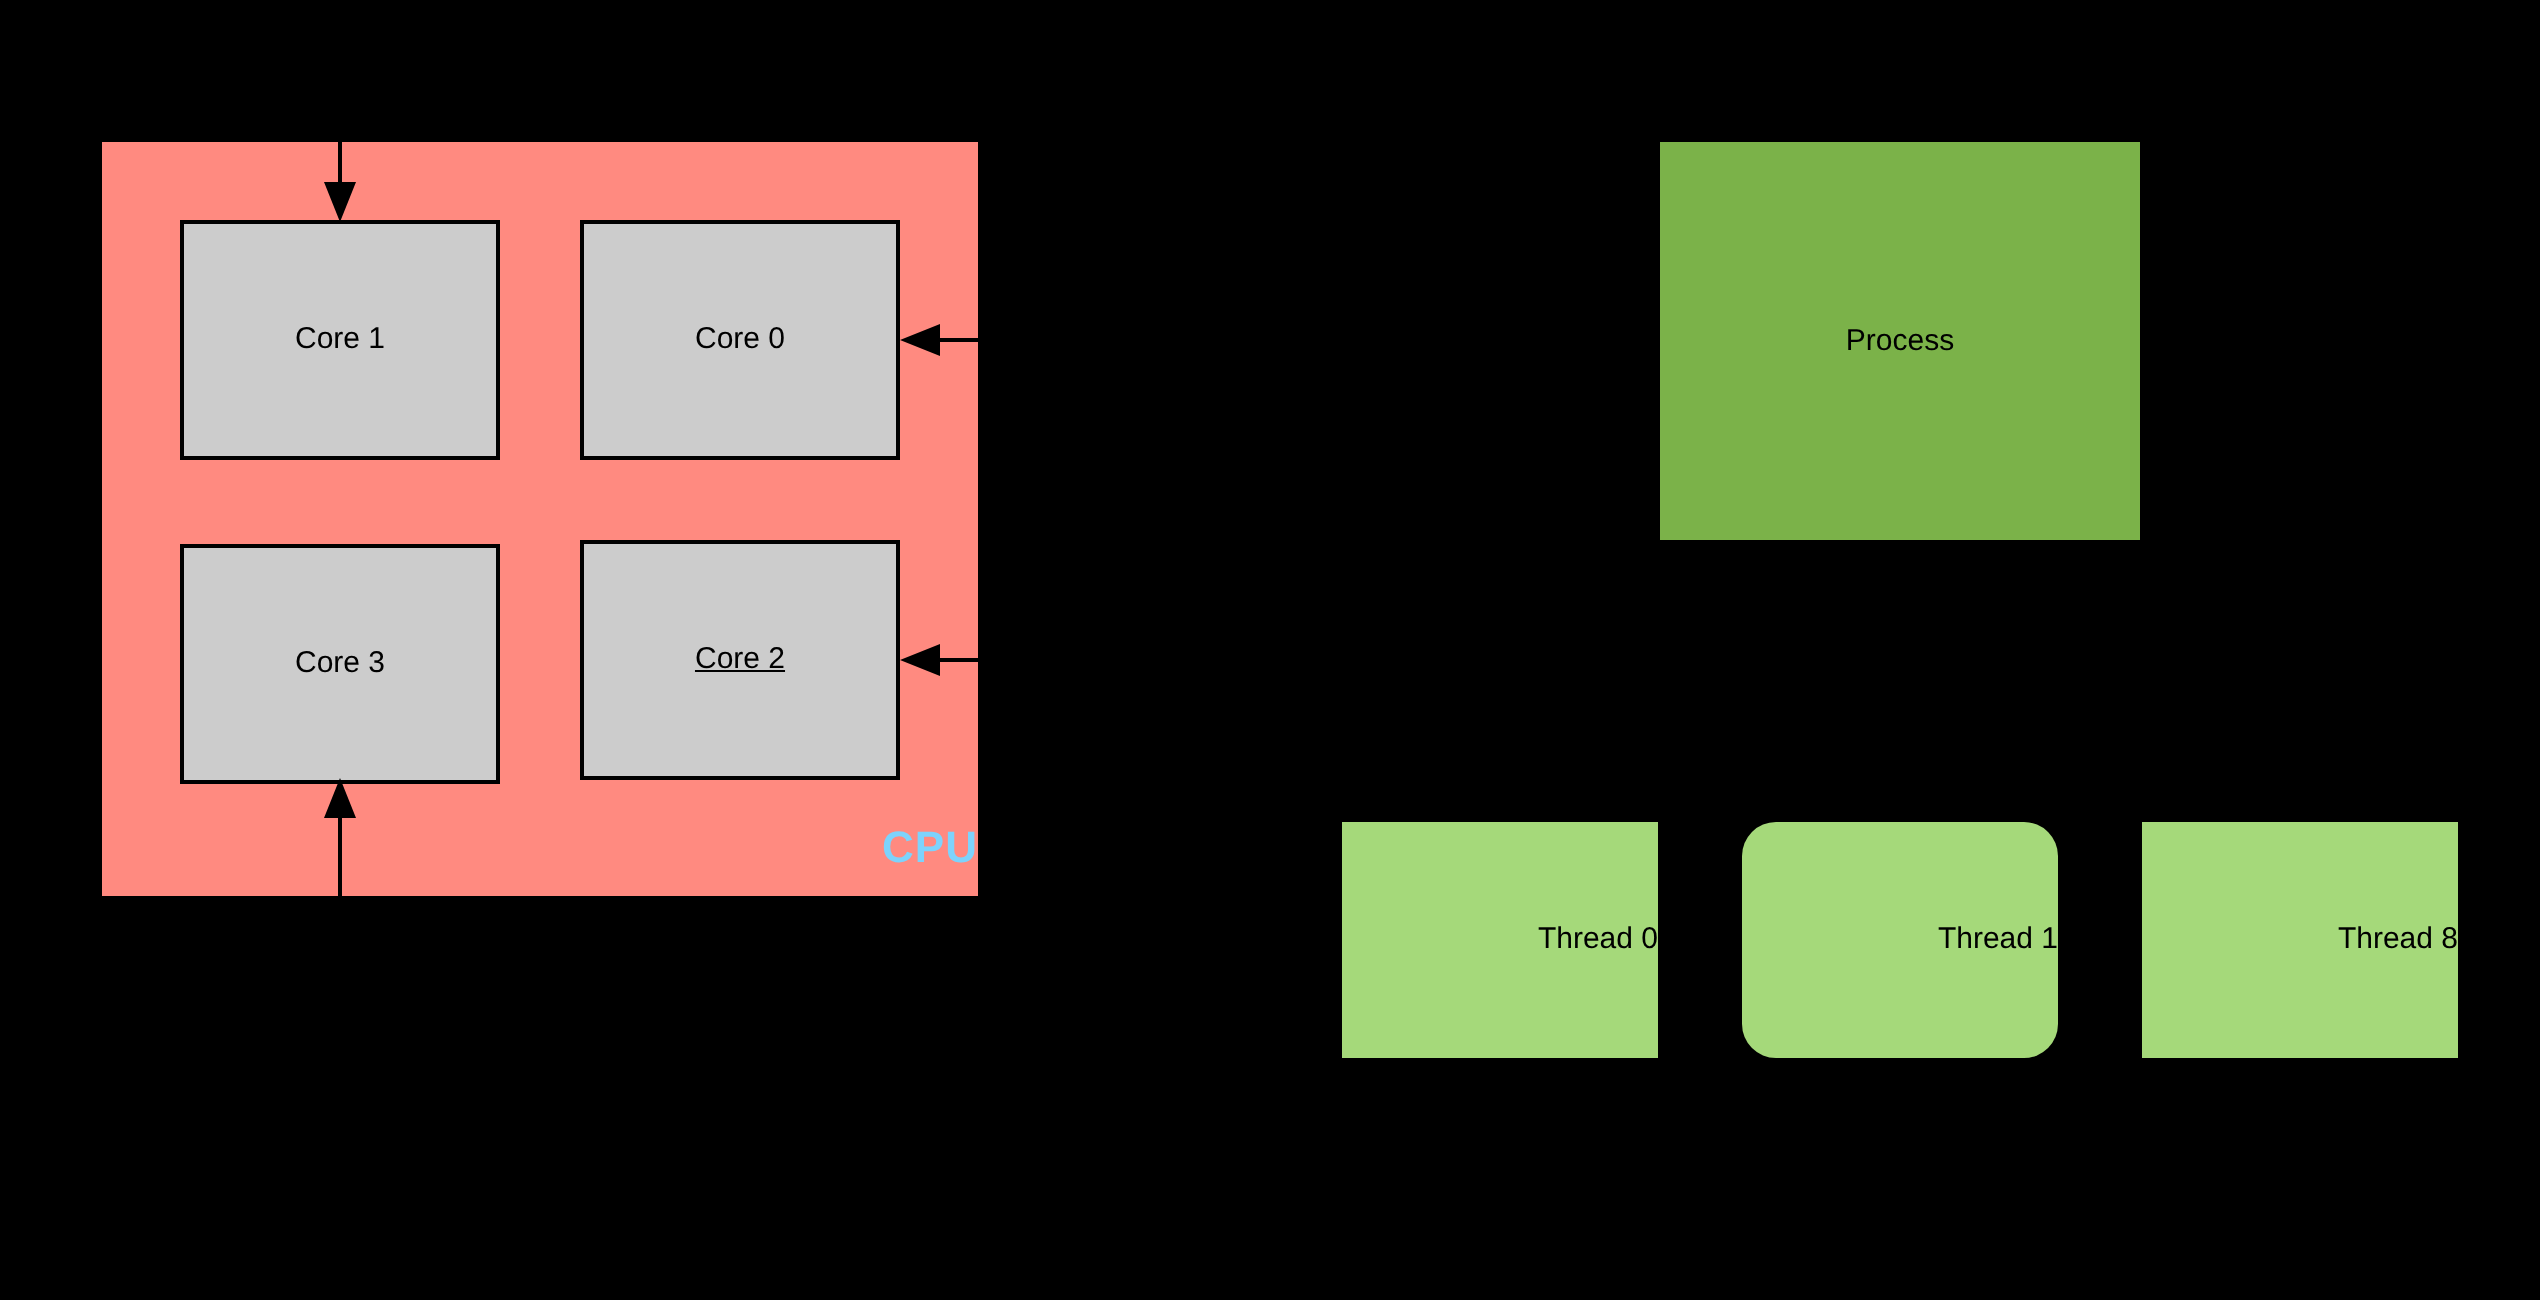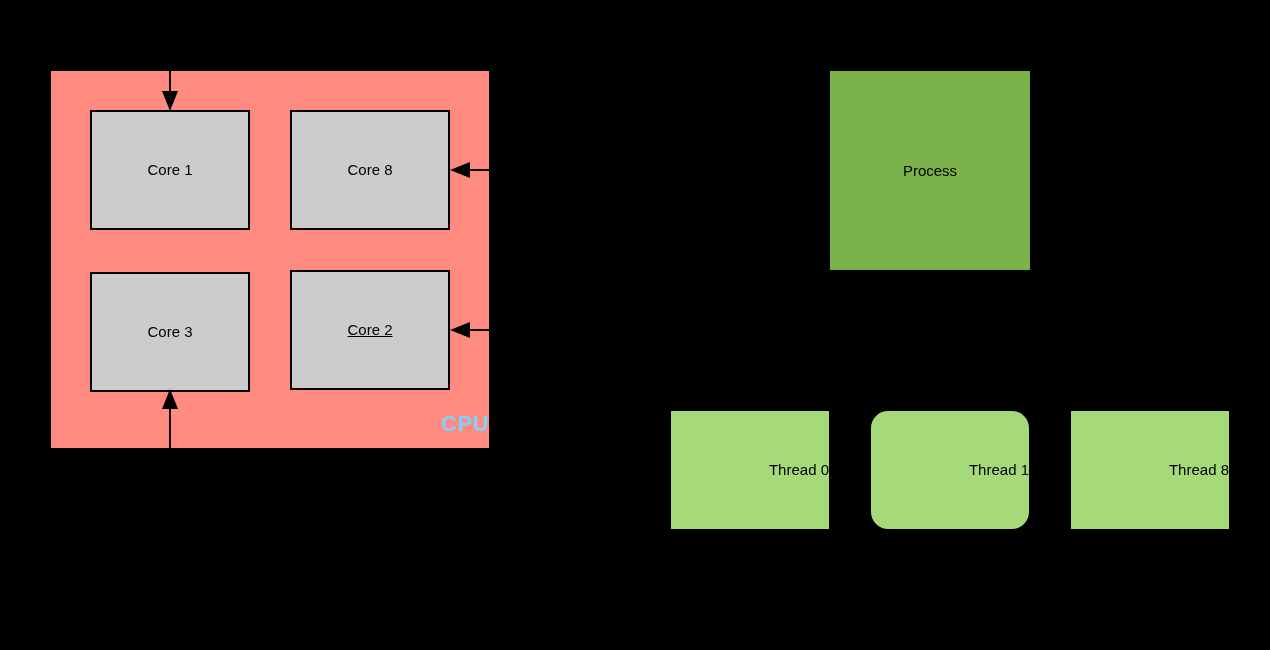--- a/index.html
+++ b/index.html
@@ -60,21 +60,21 @@
     font-weight: bold;
     color: #7dd3fc;
     letter-spacing: 0.5px;
     font-family: "Liberation Sans", sans-serif;
   }
 
   
   #process-box {
     left: 830px;
     top: 71px;
-    width: 200px;
+    width: 240px;
     height: 199px;
     background: #7bb249;
     border: none;
     font-size: 15px;
     align-items: center;
   }
   .thread-box {
     background: #a5d97a;
     border: none;
     width: 158px;
@@ -100,21 +100,21 @@
 <body>
 
 <div id="canvas">
 
   <div class="box" id="cpu-box"></div>
 
   <div class="box core-box" id="core-1">
     <span>Core 1</span>
   </div>
   <div class="box core-box" id="core-0">
-    <span>Core 8</span>
+    <span>Core 0</span>
   </div>
   <div class="box core-box" id="core-3">
     <span>Core 3</span>
   </div>
   <div class="box core-box" id="core-2">
     <span>Core 2</span>
   </div>
 
   <div id="cpu-label">CPU</div>
 

